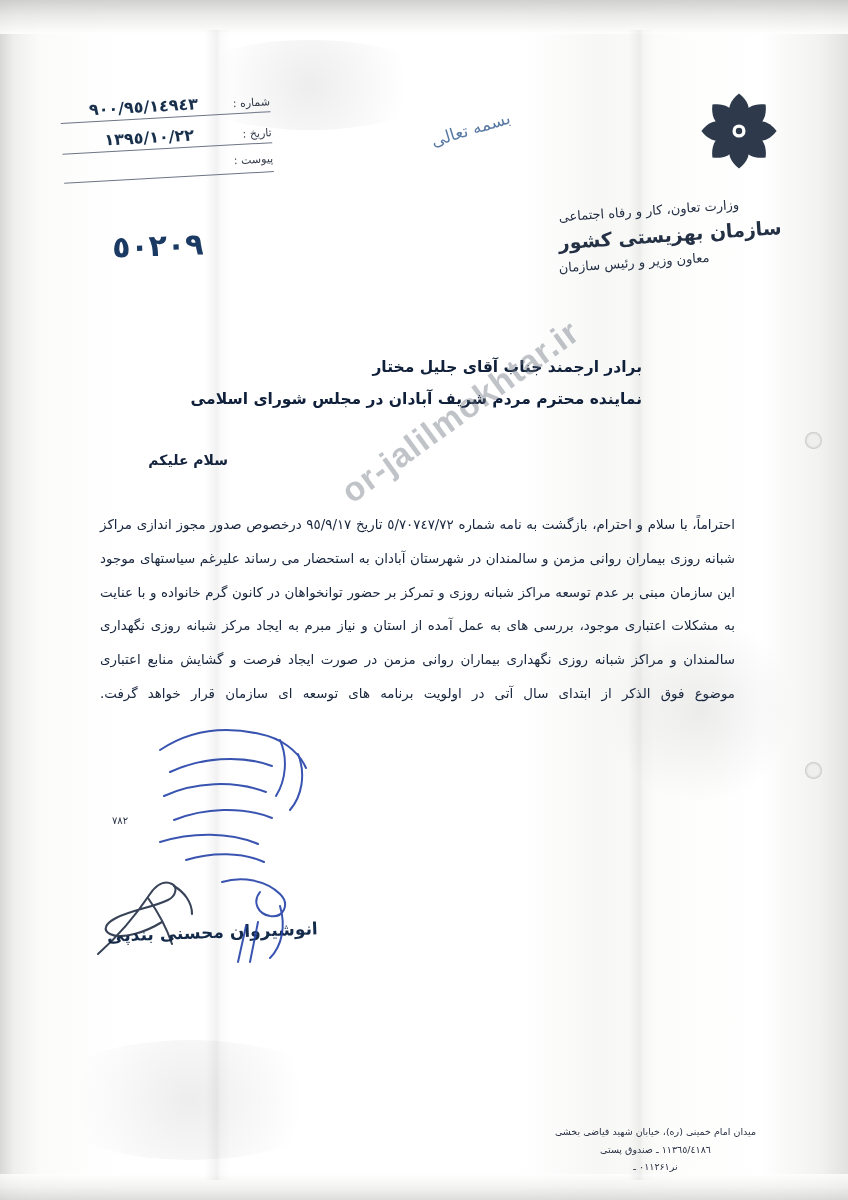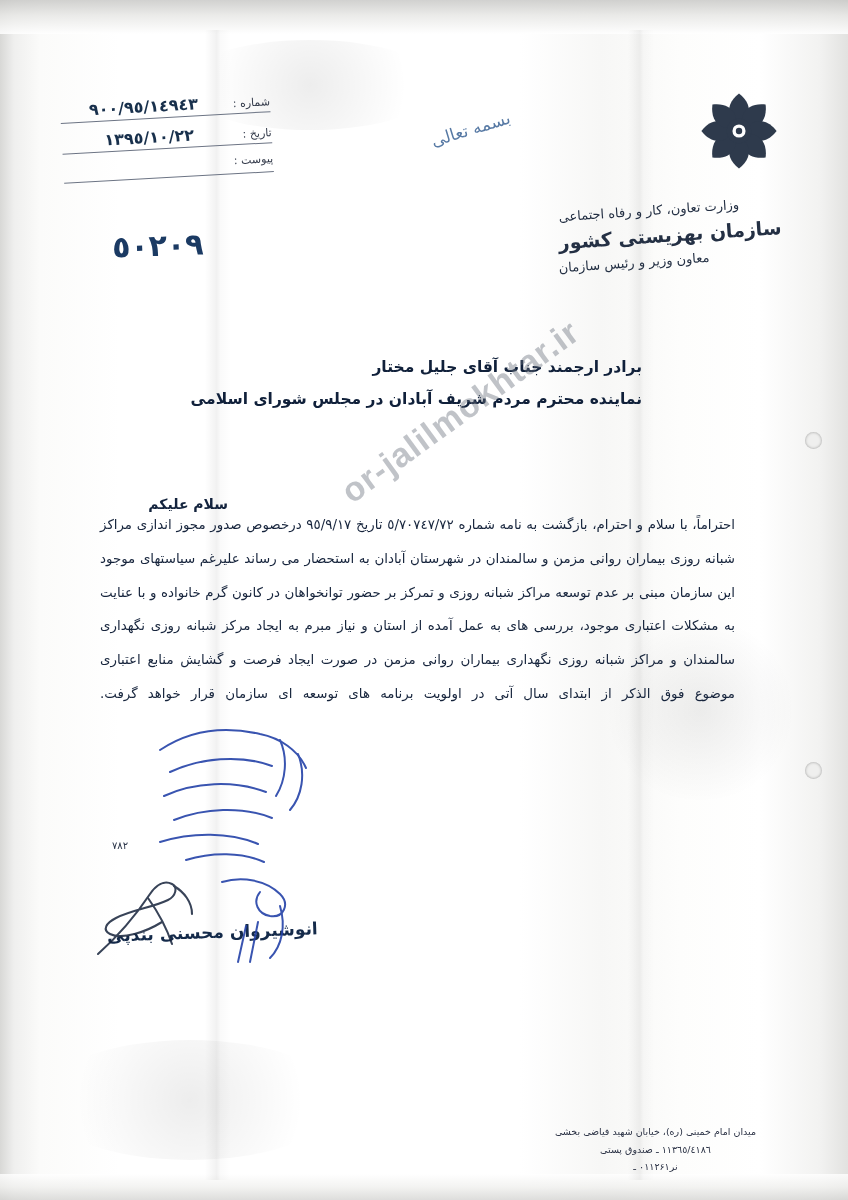--- a/index.html
+++ b/index.html
@@ -163,21 +163,21 @@
     width: 480px;
     direction: rtl;
     text-align: right;
     font-size: 15.5px;
     font-weight: 700;
     line-height: 2.05;
     color: #10203a;
   }
   .salutation {
     position: absolute;
-    top: 496px;
+    top: 452px;
     right: 620px;
     font-size: 14px;
     font-weight: 700;
     color: #13233d;
     direction: rtl;
   }
   .body-text {
     position: absolute;
     top: 508px;
     right: 104px;
@@ -320,21 +320,21 @@
   <div class="addressee">
     <div>برادر ارجمند جناب آقای جلیل مختار</div>
     <div>نماینده محترم مردم شریف آبادان در مجلس شورای اسلامی</div>
   </div>
 
   <div class="salutation">سلام علیکم</div>
 
   <div class="body-text">
     <p>احتراماً، با سلام و احترام، بازگشت به نامه شماره ٥/٧٠٧٤٧/٧٢ تاریخ ٩٥/٩/١٧ درخصوص صدور مجوز اندازی مراکز شبانه روزی بیماران روانی مزمن و سالمندان در شهرستان آبادان به استحضار می رساند علیرغم سیاستهای موجود این سازمان مبنی بر عدم توسعه مراکز شبانه روزی و تمرکز بر حضور توانخواهان در کانون گرم خانواده و با عنایت به مشکلات اعتباری موجود، بررسی های به عمل آمده از استان و نیاز مبرم به ایجاد مرکز شبانه روزی نگهداری سالمندان و مراکز شبانه روزی نگهداری بیماران روانی مزمن در صورت ایجاد فرصت و گشایش منابع اعتباری موضوع فوق الذکر از ابتدای سال آتی در اولویت برنامه های توسعه ای سازمان قرار خواهد گرفت.</p>
   </div>
-  <div style="position:absolute; top:815px; left:112px; font-size:10px; color:#2a3448;margin-top:25px;">٧٨٢</div>
+  <div style="position:absolute; top:815px; left:112px; font-size:10px; color:#2a3448;">٧٨٢</div>
 
   <div class="signature-name">انوشیروان محسنی بندپی</div>
   <div class="sig-scribble">
     <svg viewBox="0 0 120 110" width="120" height="110" aria-hidden="true">
       <g fill="none" stroke="#16233b" stroke-width="2.1" stroke-linecap="round">
         <path d="M10,86 C28,70 46,50 62,26 C68,17 76,12 84,16 C90,19 88,28 80,32 C66,39 44,42 28,50 C18,55 14,62 22,66 C34,72 58,64 74,54"></path>
         <path d="M60,30 C70,44 78,58 84,76"></path>
         <path d="M86,18 C96,24 104,34 104,46"></path>
       </g>
     </svg>

